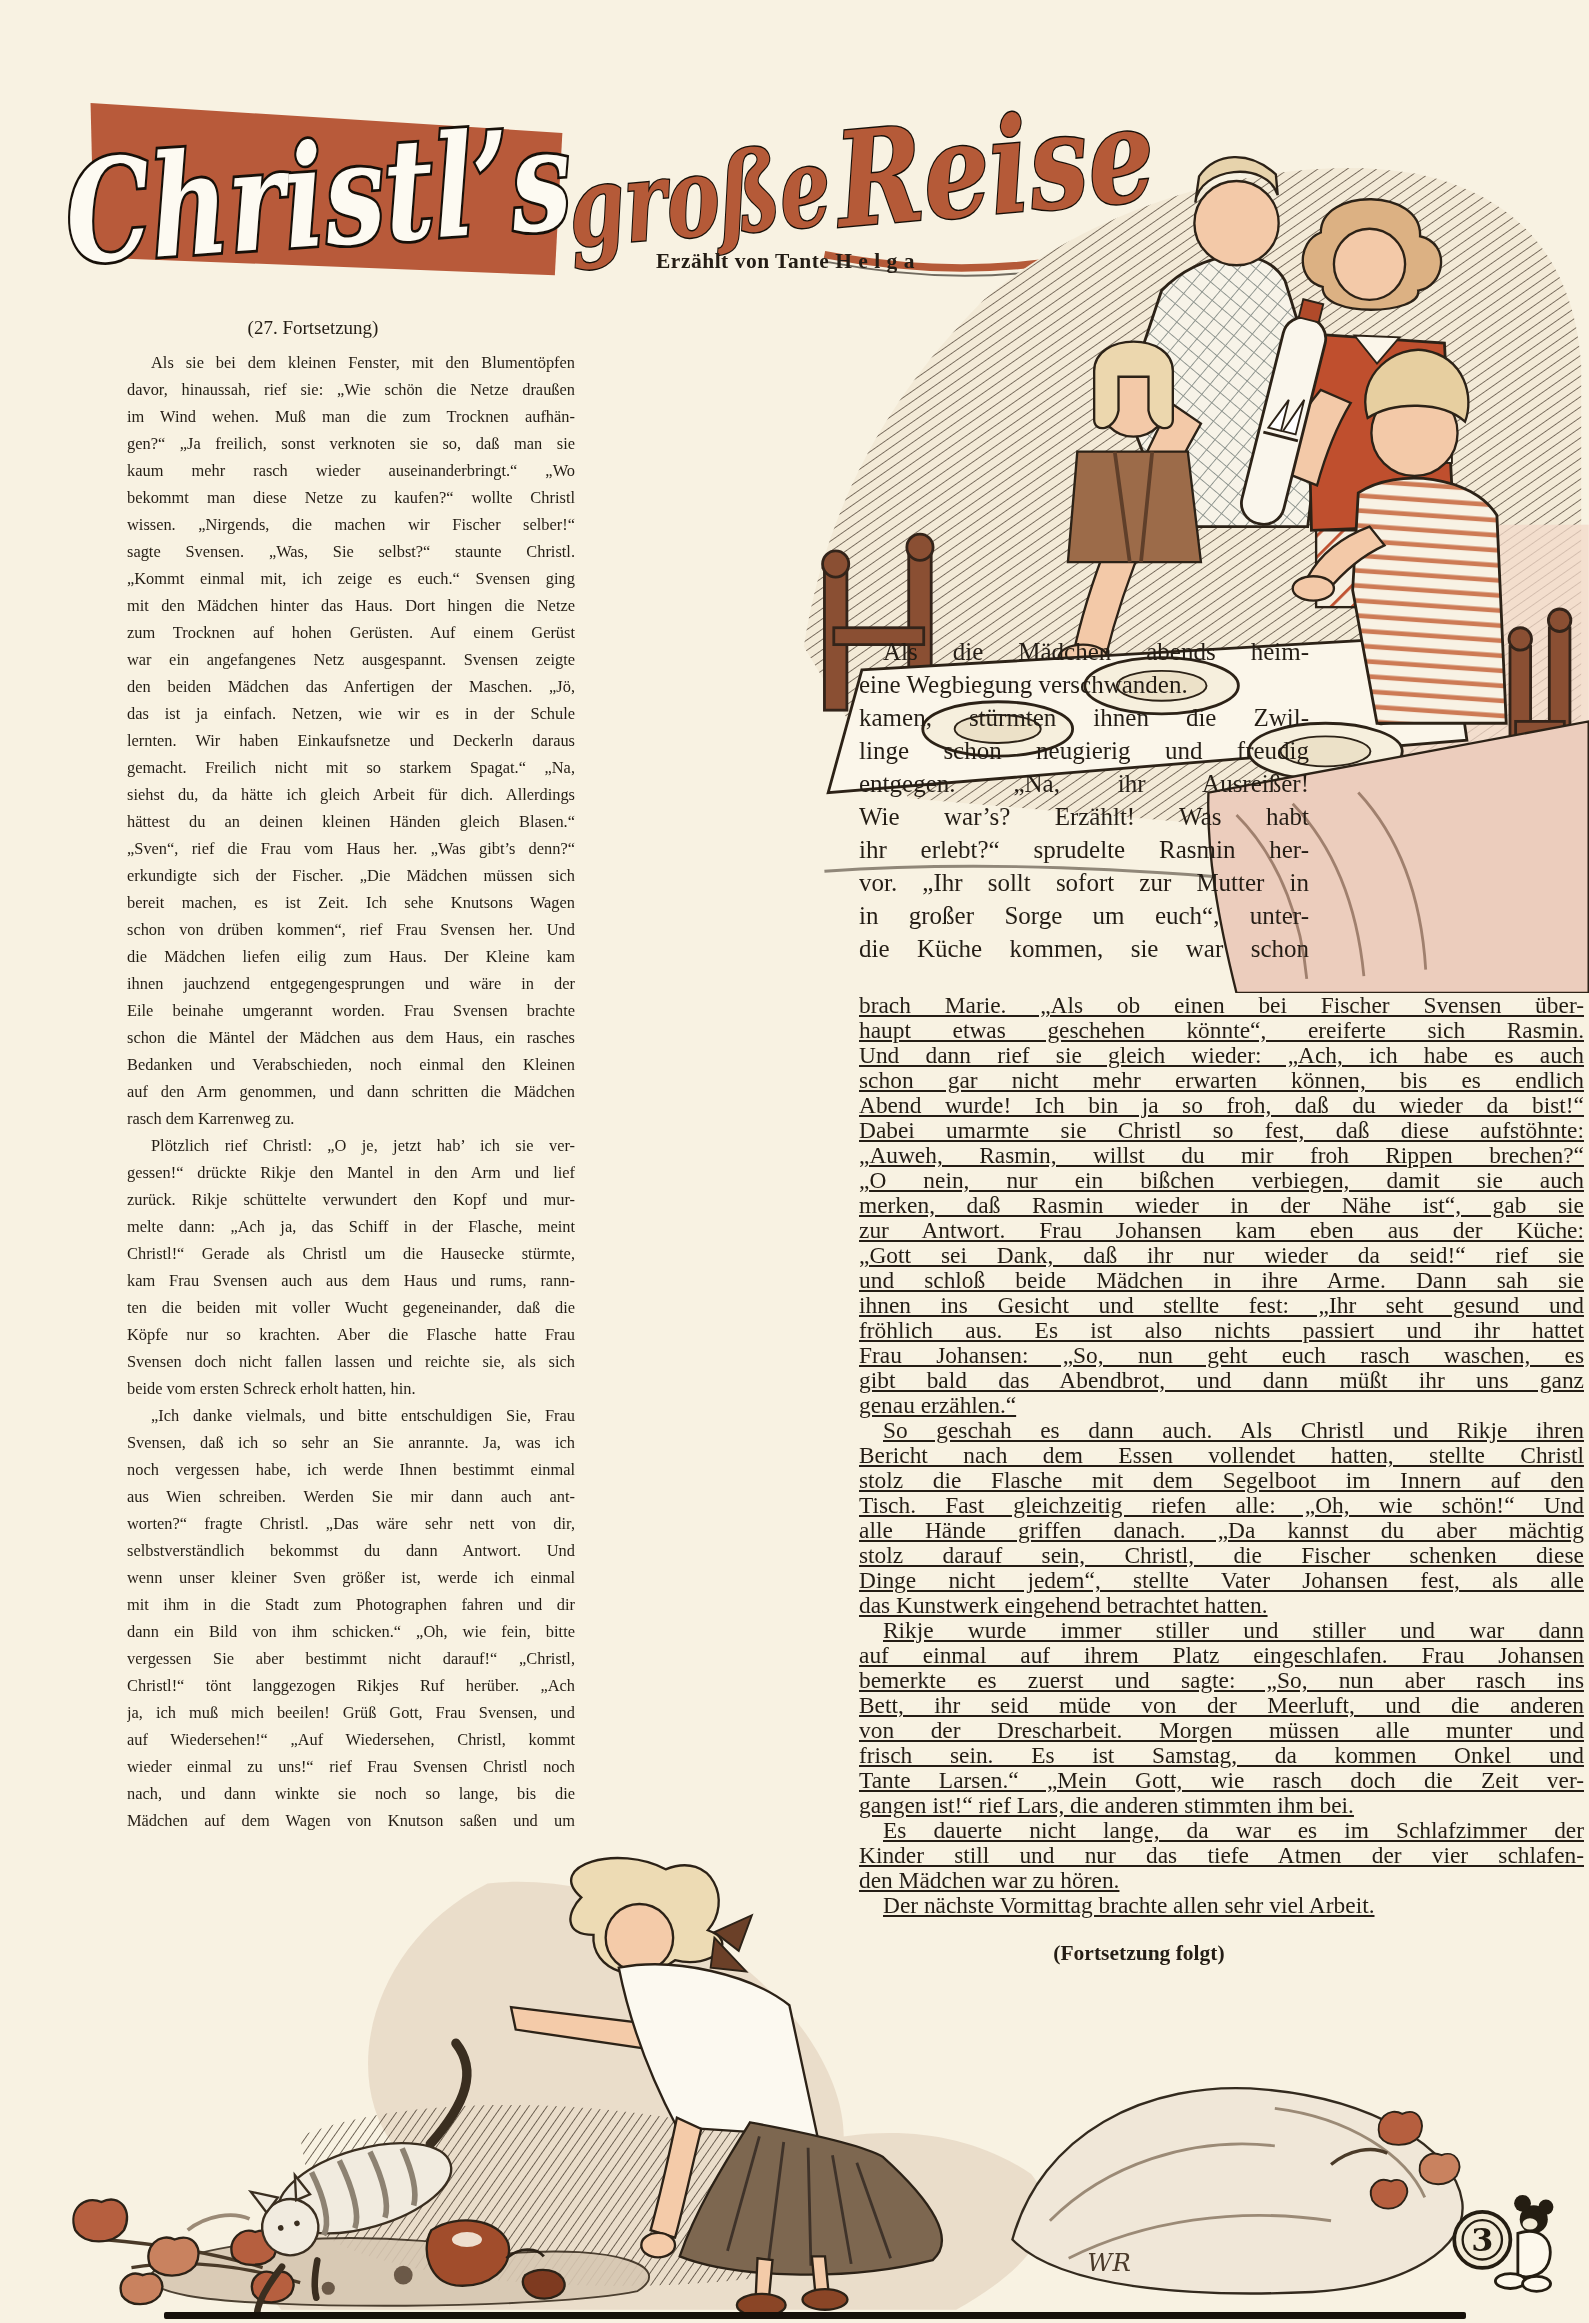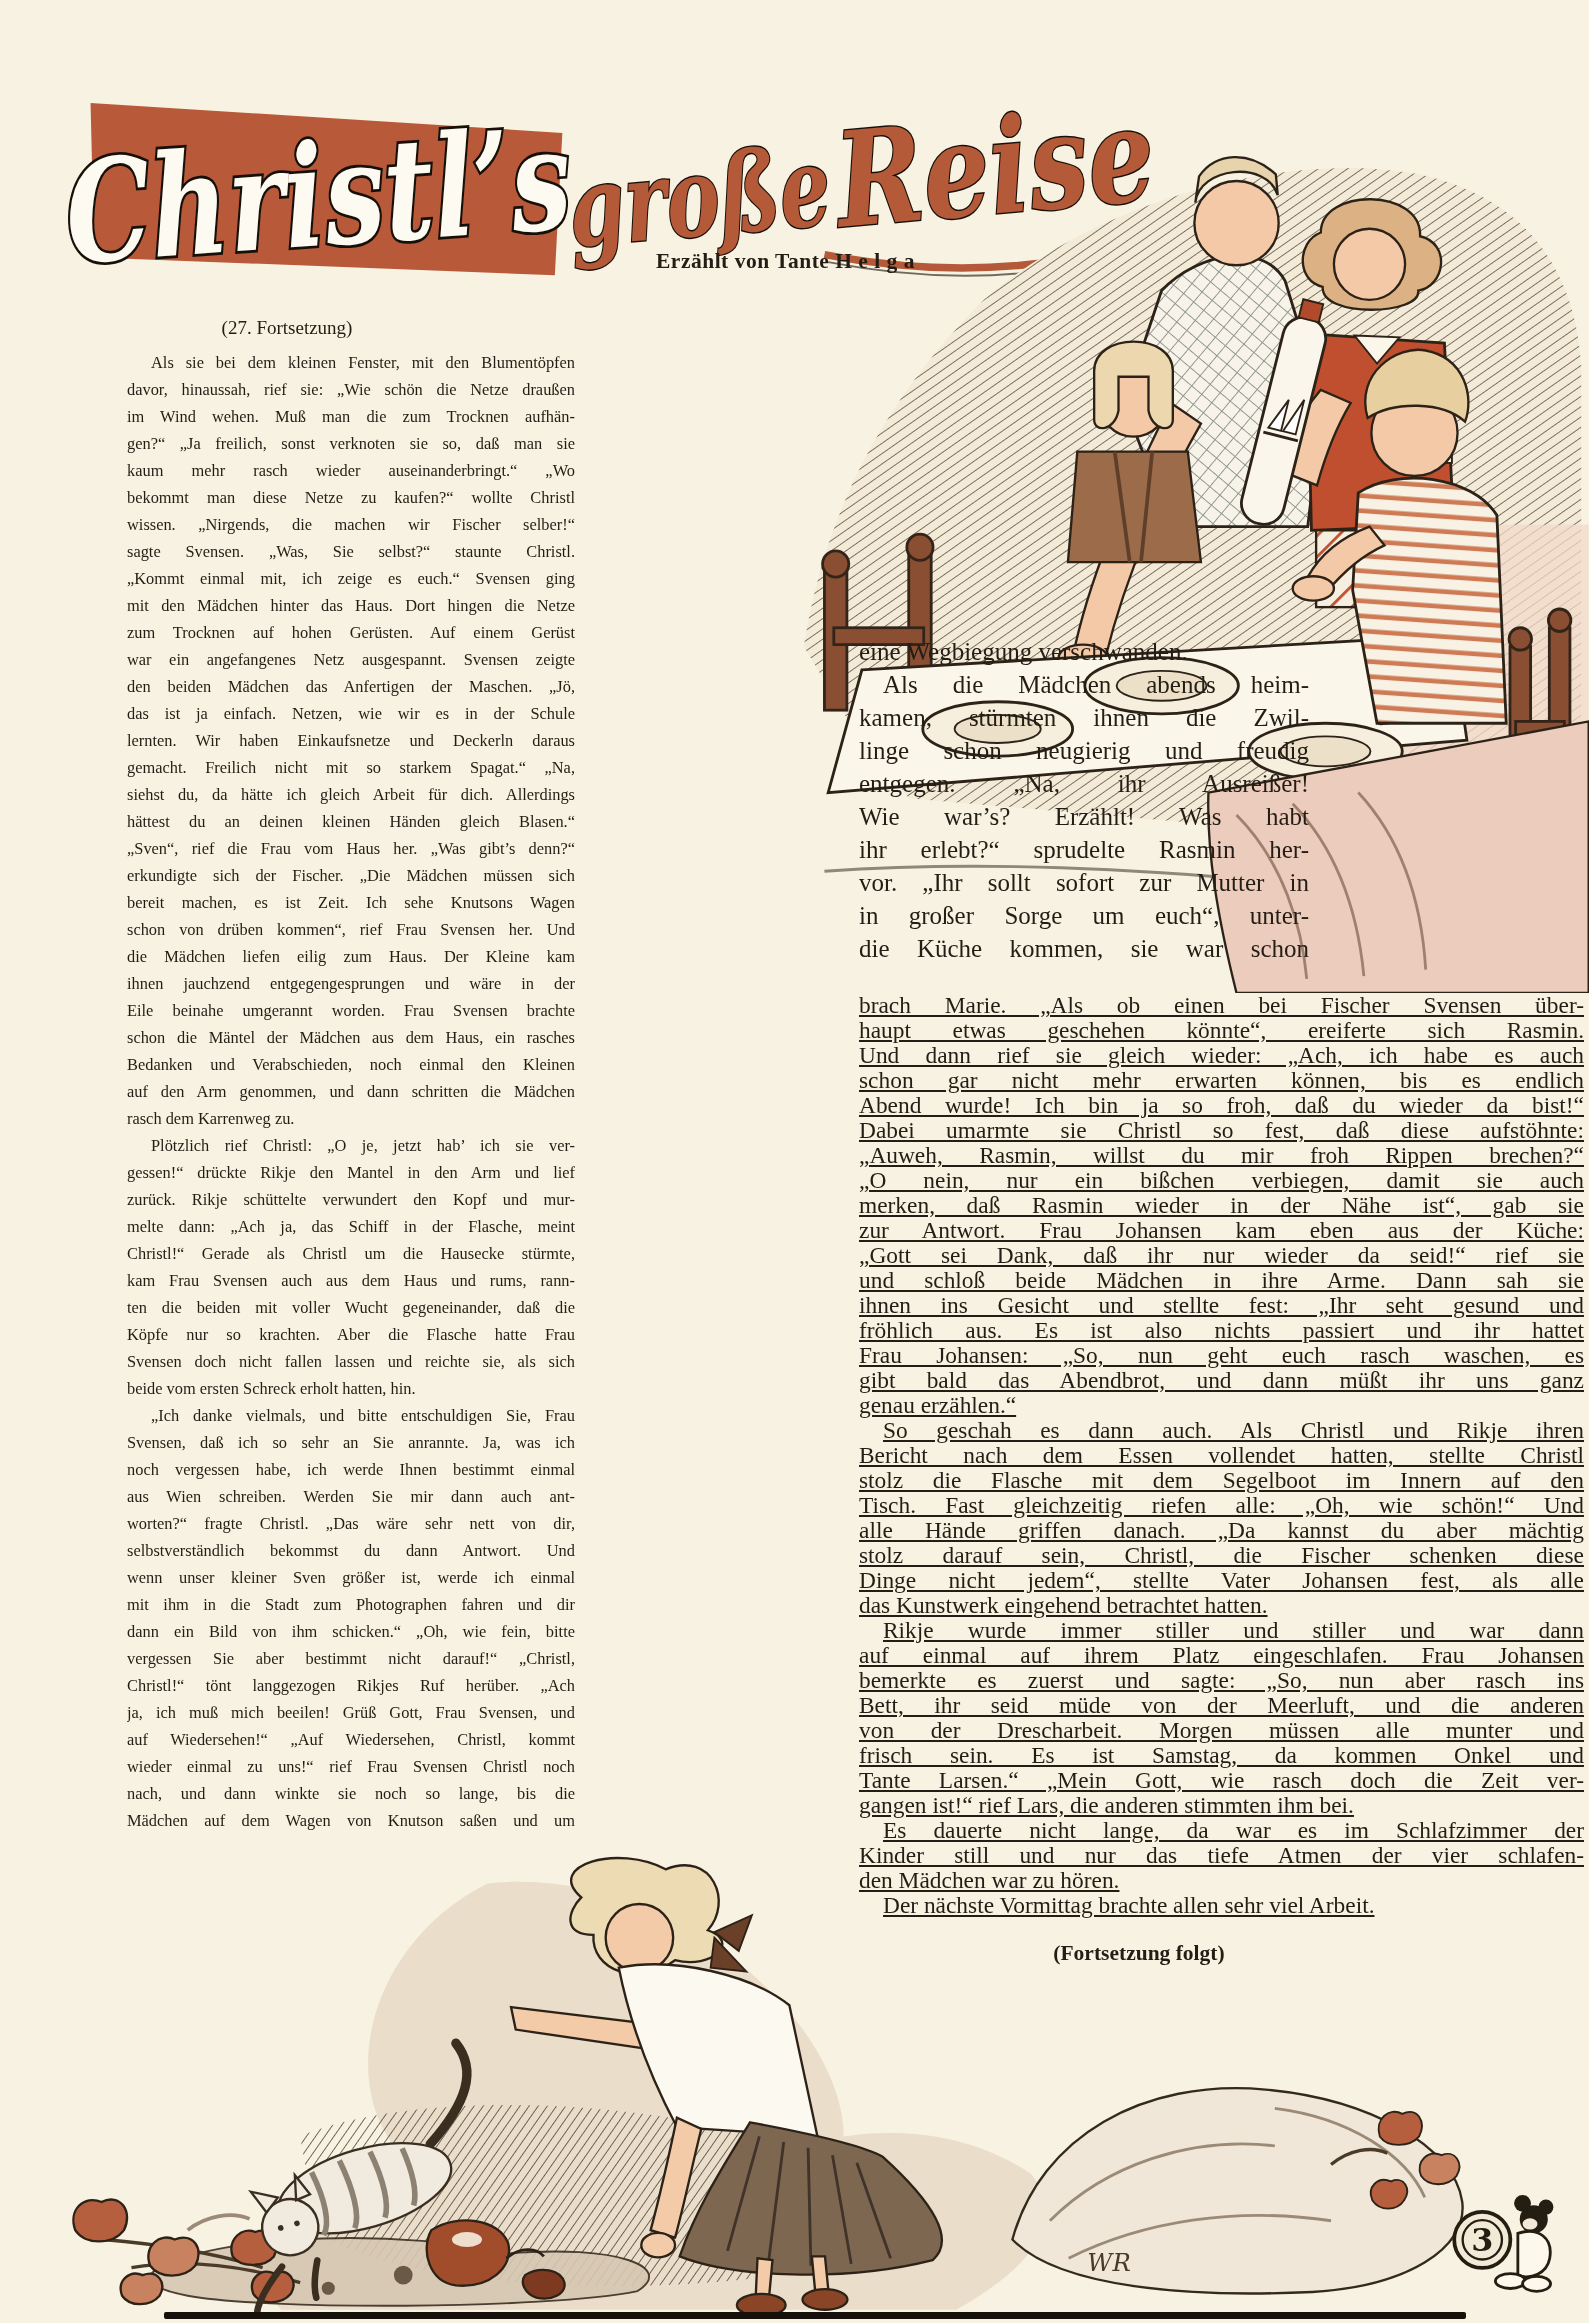--- a/index.html
+++ b/index.html
@@ -11,21 +11,21 @@
   }
   .abs{position:absolute;}
   
   .col{position:absolute;color:#241d15;margin-left:48px;}
   .tline{text-align:justify;text-align-last:justify;overflow:hidden;white-space:normal;}
   .tline.pend{text-align-last:left;}
   .tline.pind{text-indent:24px;}
   #left-col{left:79px;top:349px;width:448px;font-size:16.4px;line-height:27px;}
   #right-intro{left:811px;top:635px;width:450px;font-size:25px;line-height:33px;}
   #right-body{left:811px;top:993px;width:725px;font-size:23.4px;line-height:25px;text-decoration:underline;}
-  #cont-note{left:63px;top:317px;width:448px;text-align:center;font-size:19px;}
+  #cont-note{left:89px;top:317px;width:448px;text-align:center;font-size:19px;}
   #footer-note{left:811px;top:1941px;width:656px;text-align:center;font-size:21.5px;font-weight:bold;}
   #byline{left:656px;top:249px;width:356px;text-align:left;font-size:21.5px;font-weight:bold;letter-spacing:0.5px;}
   #bottom-rule{left:164px;top:2312px;width:1302px;height:6.6px;background:#16100a;border-radius:1.9px;}
   svg text{font-family:"DejaVu Serif", serif;}
 </style>
 </head>
 <body>
 
 <div id="page">
 
@@ -209,22 +209,22 @@
       <div class="tline">dann ein Bild von ihm schicken.“ „Oh, wie fein, bitte</div>
       <div class="tline">vergessen Sie aber bestimmt nicht darauf!“ „Christl,</div>
       <div class="tline">Christl!“ tönt langgezogen Rikjes Ruf herüber. „Ach</div>
       <div class="tline">ja, ich muß mich beeilen! Grüß Gott, Frau Svensen, und</div>
       <div class="tline">auf Wiedersehen!“ „Auf Wiedersehen, Christl, kommt</div>
       <div class="tline">wieder einmal zu uns!“ rief Frau Svensen Christl noch</div>
       <div class="tline">nach, und dann winkte sie noch so lange, bis die</div>
       <div class="tline">Mädchen auf dem Wagen von Knutson saßen und um</div>
     </div>
   <div class="col" id="right-intro">
+      <div class="tline pind">Als die Mädchen abends heim-</div>
       <div class="tline pend">eine Wegbiegung verschwanden.</div>
-      <div class="tline pind">Als die Mädchen abends heim-</div>
       <div class="tline">kamen, stürmten ihnen die Zwil-</div>
       <div class="tline">linge schon neugierig und freudig</div>
       <div class="tline">entgegen. „Na, ihr Ausreißer!</div>
       <div class="tline">Wie war’s? Erzählt! Was habt</div>
       <div class="tline">ihr erlebt?“ sprudelte Rasmin her-</div>
       <div class="tline">vor. „Ihr sollt sofort zur Mutter in</div>
       <div class="tline">in großer Sorge um euch“, unter-</div>
       <div class="tline">die Küche kommen, sie war schon</div>
     </div>
   <div class="col" id="right-body">

